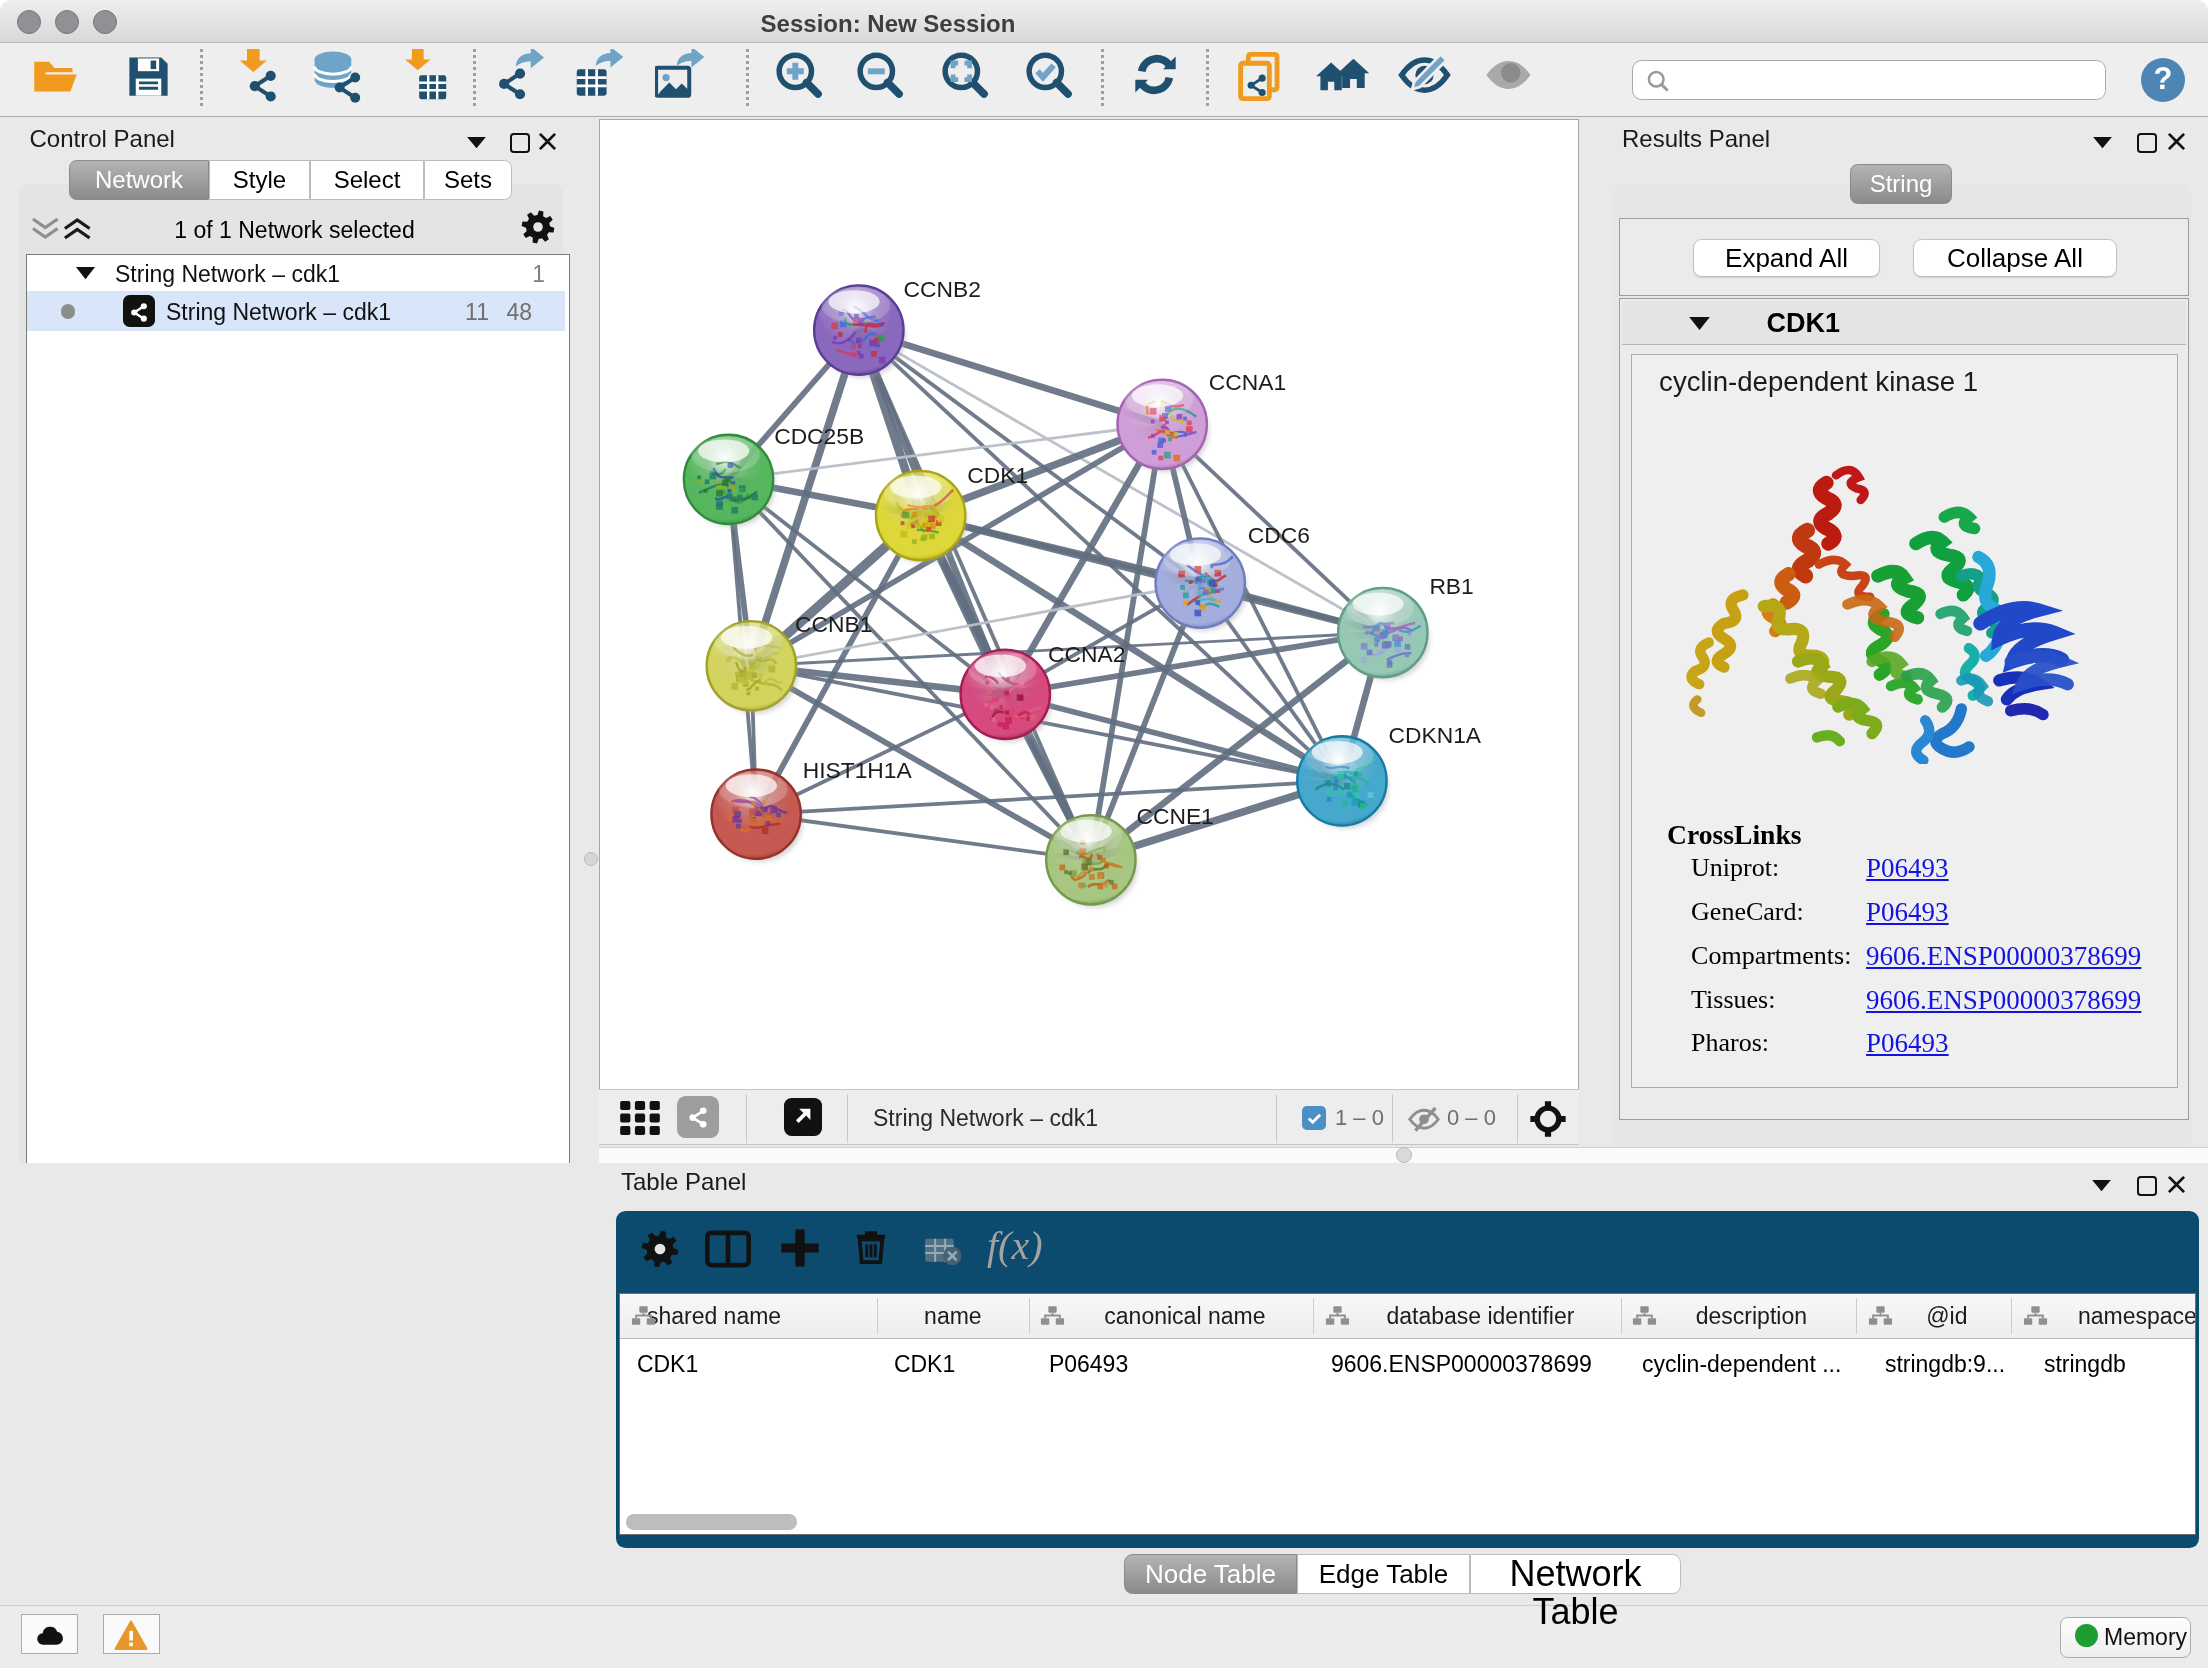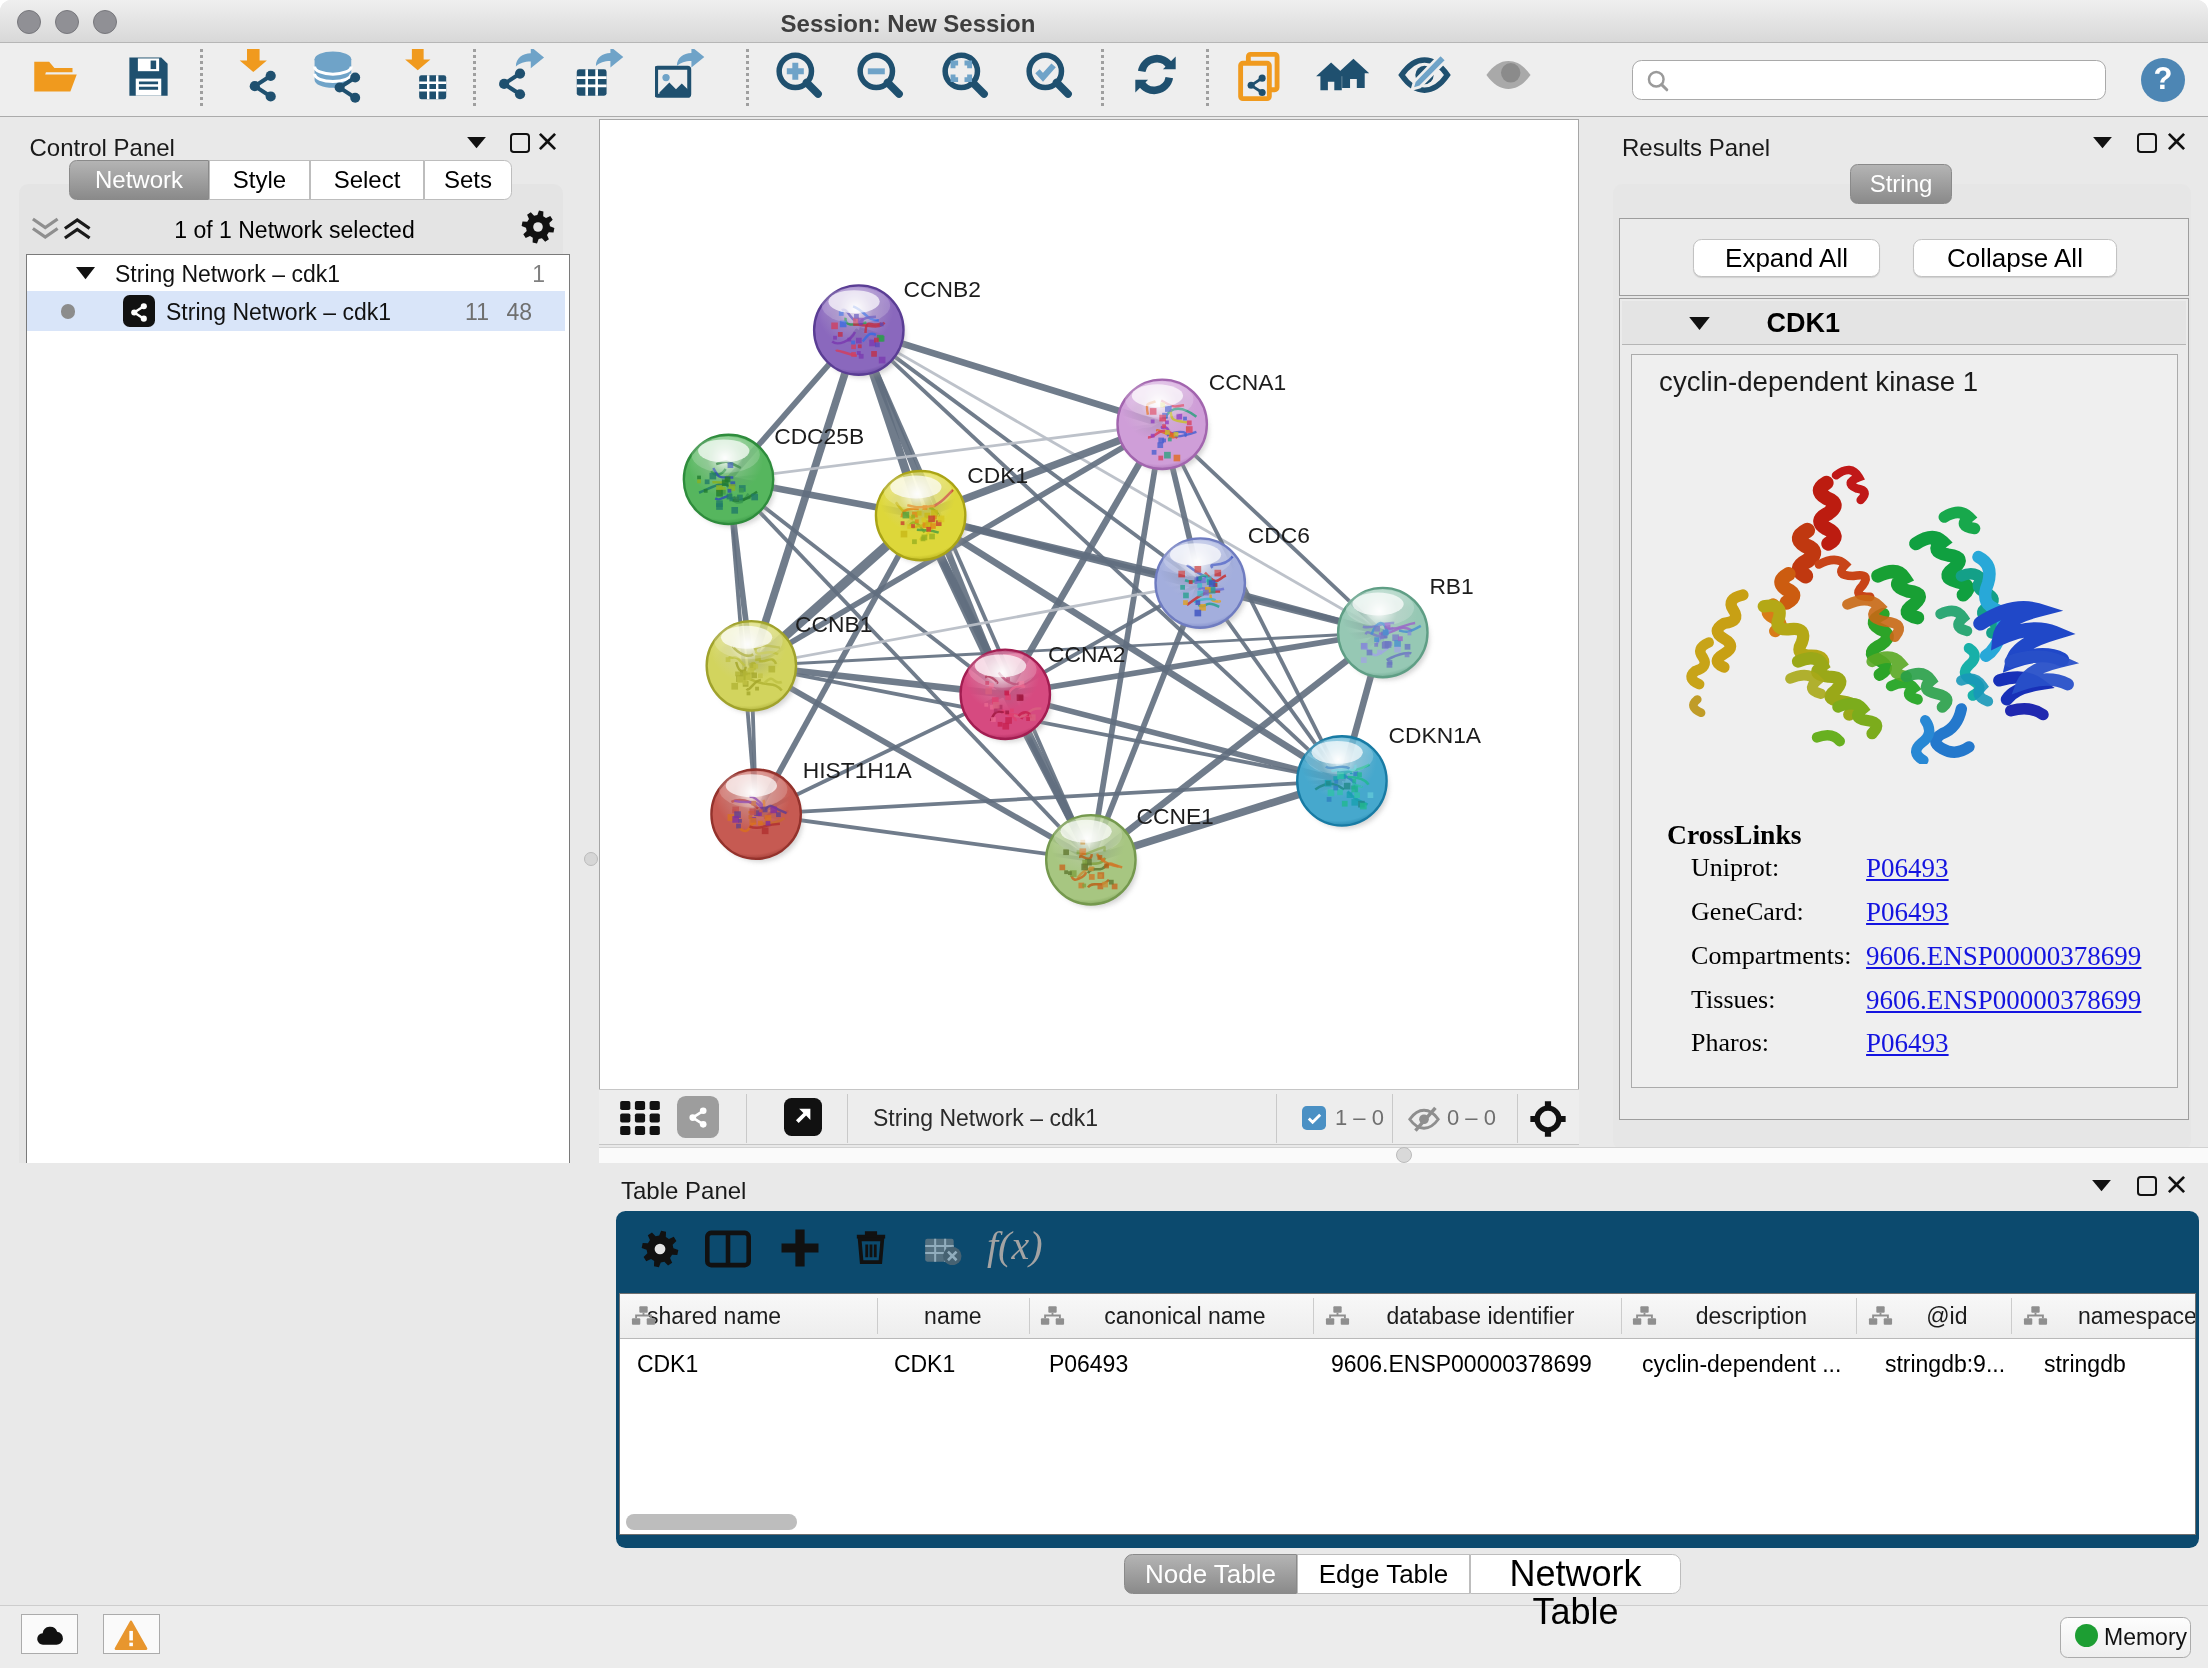--- a/index.html
+++ b/index.html
@@ -3,25 +3,25 @@
 <style>
 html,body{margin:0;padding:0;}
 body{width:2208px;height:1668px;background:#ffffff;font-family:"Liberation Sans",sans-serif;
  -webkit-font-smoothing:antialiased;}
 #win{position:absolute;left:0;top:0;width:2208px;height:1668px;background:#e9e9e9;
  border-radius:11.4px 11.4px 0 0;overflow:hidden;}
 .abs{position:absolute;}
 #titlebar{left:0;top:0;width:2208px;height:42px;background:linear-gradient(#efefef,#d8d8d8);
  border-bottom:1px solid #b6b6b6;border-radius:11.4px 11.4px 0 0;}
 .tl{width:22px;height:22px;border-radius:50%;background:#909095;border:1.4px solid #77777c;top:9.5px;}
-#titletext{width:1776px;text-align:center;top:9.5px;font-size:24px;font-weight:700;color:#3e3e3e;padding-left:20px;}
+#titletext{width:1776px;text-align:center;top:9.5px;font-size:24px;font-weight:700;color:#3e3e3e;}
 #toolbar{left:0;top:43px;width:2208px;height:73px;background:#eeeeee;border-bottom:1.9px solid #ababab;}
 .tsep{top:49px;width:0px;height:57px;border-left:3.8px dotted #9f9f9f;}
 #searchbox{left:1632px;top:60px;width:472px;height:38px;background:#ffffff;border:1.9px solid #a9a9a9;border-radius:9.5px;}
-.pttl{font-size:24px;color:#1a1a1a;margin-top:9px;}
+.pttl{font-size:24px;color:#1a1a1a;}
 
 .tabbtn{z-index:3;height:40px;border:1px solid #bdbdbd;background:#ffffff;color:#000;font-size:24px;
  text-align:center;box-sizing:border-box;}
 .tabsel{background:linear-gradient(#b4b4b4,#8a8a8a);color:#ffffff;border-color:#8a8a8a;}
 #cpanel{left:7.6px;top:117px;width:592px;height:1488px;background:#e9e9e9;}
 #cp-list{left:26px;top:254px;width:542px;height:1325px;background:#ffffff;border:1.9px solid #7a7a7a;}
 #cp-row2{left:0px;top:36px;width:538px;height:40px;background:#d9e5f9;}
 #canvas{left:599px;top:119px;width:978px;height:970px;background:#ffffff;border:1px solid #a6a6a6;}
 #cvtool{left:599px;top:1089px;width:980px;height:56px;background:#ededed;border-top:1.9px solid #c6c6c6;border-bottom:1.9px solid #c6c6c6;box-sizing:border-box;}
 .vsep{top:3.8px;width:0px;height:49px;border-left:1.9px solid #c9c9c9;}

